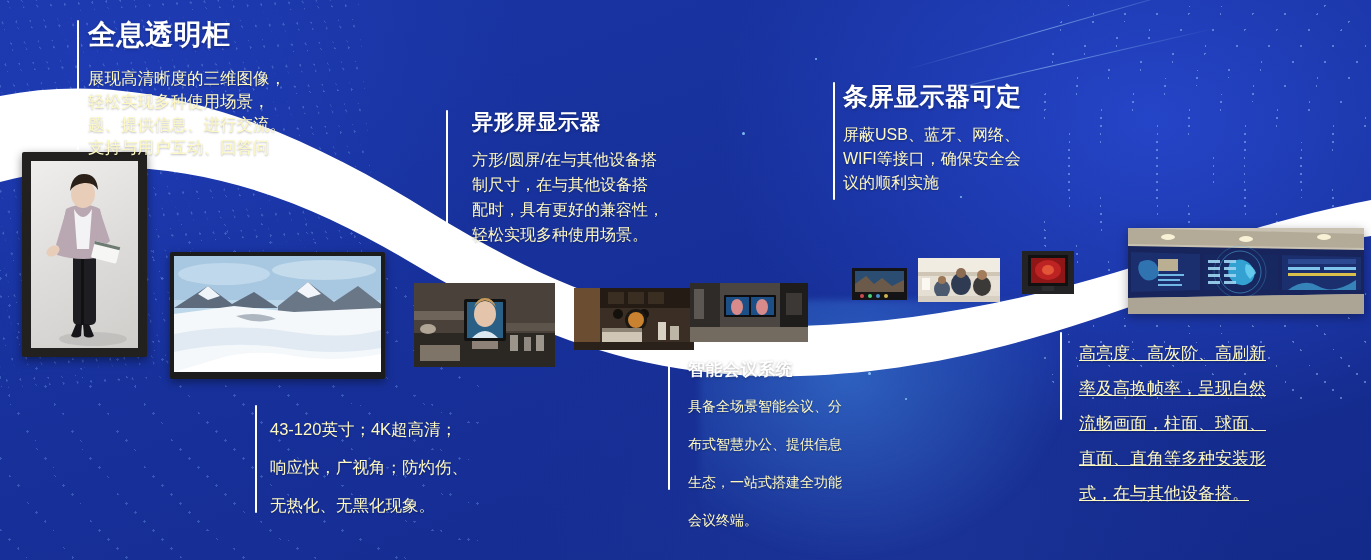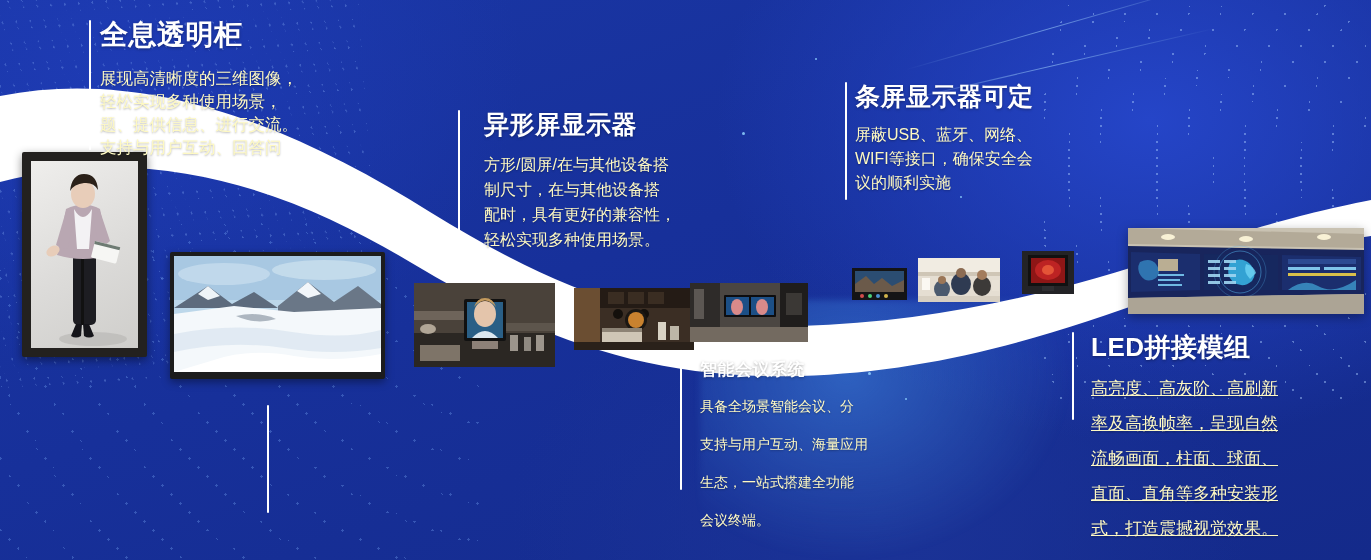--- a/index.html
+++ b/index.html
@@ -62,32 +62,32 @@
   .retail3{left:690px;top:283px;width:118px;height:59px;background:#2d2b2c;}
   .mini-tv{left:852px;top:268px;width:55px;height:32px;background:#1d1d1f;}
   .kitchen{left:918px;top:258px;width:82px;height:44px;background:#d9d2c6;}
   .redmon{left:1022px;top:251px;width:52px;height:43px;background:#2b2b2d;}
   .ledwall{left:1128px;top:228px;width:236px;height:86px;background:#1a2a55;
     box-shadow:0 3px 10px rgba(0,0,0,.35);}
 
   .photo .fill{position:absolute;inset:0;}
 
   
-  .block{position:absolute;margin-left:12px;}
+  .block{position:absolute;}
   .bar{position:absolute;width:2px;background:#ffffff;border-radius:1px;}
   .title{color:#ffffff;font-weight:bold;letter-spacing:.5px;margin:0;
     text-shadow:0 1px 3px rgba(0,0,0,.35);white-space:nowrap;}
   .body{color:#fef9c3;margin:0;text-shadow:0 1px 2px rgba(0,0,0,.3);}
   .body span{display:block;}
 
   .b1{left:88px;top:16px;}
   .b1 .title{font-size:28px;}
   .b1 .body{font-size:16.5px;line-height:23px;margin-top:13px;}
   .b2{left:472px;top:108px;}
-  .b2 .title{font-size:25px;}
+  .b2 .title{font-size:21px;}
   .b2 .body{font-size:16px;line-height:25px;margin-top:11px;}
   .b3{left:843px;top:80px;}
   .b3 .title{font-size:25px;}
   .b3 .body{font-size:16px;line-height:24px;margin-top:10px;}
   .b4{left:270px;top:402px;}
   .b4 .title{font-size:25px;}
   .b4 .body{font-size:16.5px;line-height:38px;margin-top:8px;}
   .b5{left:688px;top:358px;}
   .b5 .title{font-size:17px;}
   .b5 .body{font-size:14px;line-height:38px;margin-top:6px;}
@@ -326,38 +326,42 @@
     <h2 class="title">条屏显示器可定</h2>
     <p class="body">
       <span>屏蔽USB、蓝牙、网络、</span>
       <span>WIFI等接口，确保安全会</span>
       <span>议的顺利实施</span>
     </p>
   </div>
 
   <div class="block b4">
     <div class="bar" style="left:-15px;top:3px;height:108px;"></div>
+    <p class="body">
+      <span>43-120英寸；4K超高清；</span>
+      <span>响应快，广视角；防灼伤、</span>
+      <span>无热化、无黑化现象。</span>
+    </p>
   </div>
 
   <div class="block b5">
     <div class="bar" style="left:-20px;top:4px;height:128px;"></div>
     <h2 class="title">智能会议系统</h2>
     <p class="body">
       <span>具备全场景智能会议、分</span>
-      <span>支持与用户互动、海量应用</span>
+      <span>布式智慧办公、提供信息</span>
       <span>生态，一站式搭建全功能</span>
       <span>会议终端。</span>
     </p>
   </div>
 
   <div class="block b6">
     <div class="bar" style="left:-19px;top:2px;height:88px;"></div>
-    <h2 class="title">LED拼接模组</h2>
     <p class="body">
       <span>高亮度、高灰阶、高刷新</span>
       <span>率及高换帧率，呈现自然</span>
       <span>流畅画面，柱面、球面、</span>
       <span>直面、直角等多种安装形</span>
-      <span>式，打造震撼视觉效果。</span>
+      <span>式，在与其他设备搭。</span>
     </p>
   </div>
 
 </div>
 
 </body></html>

